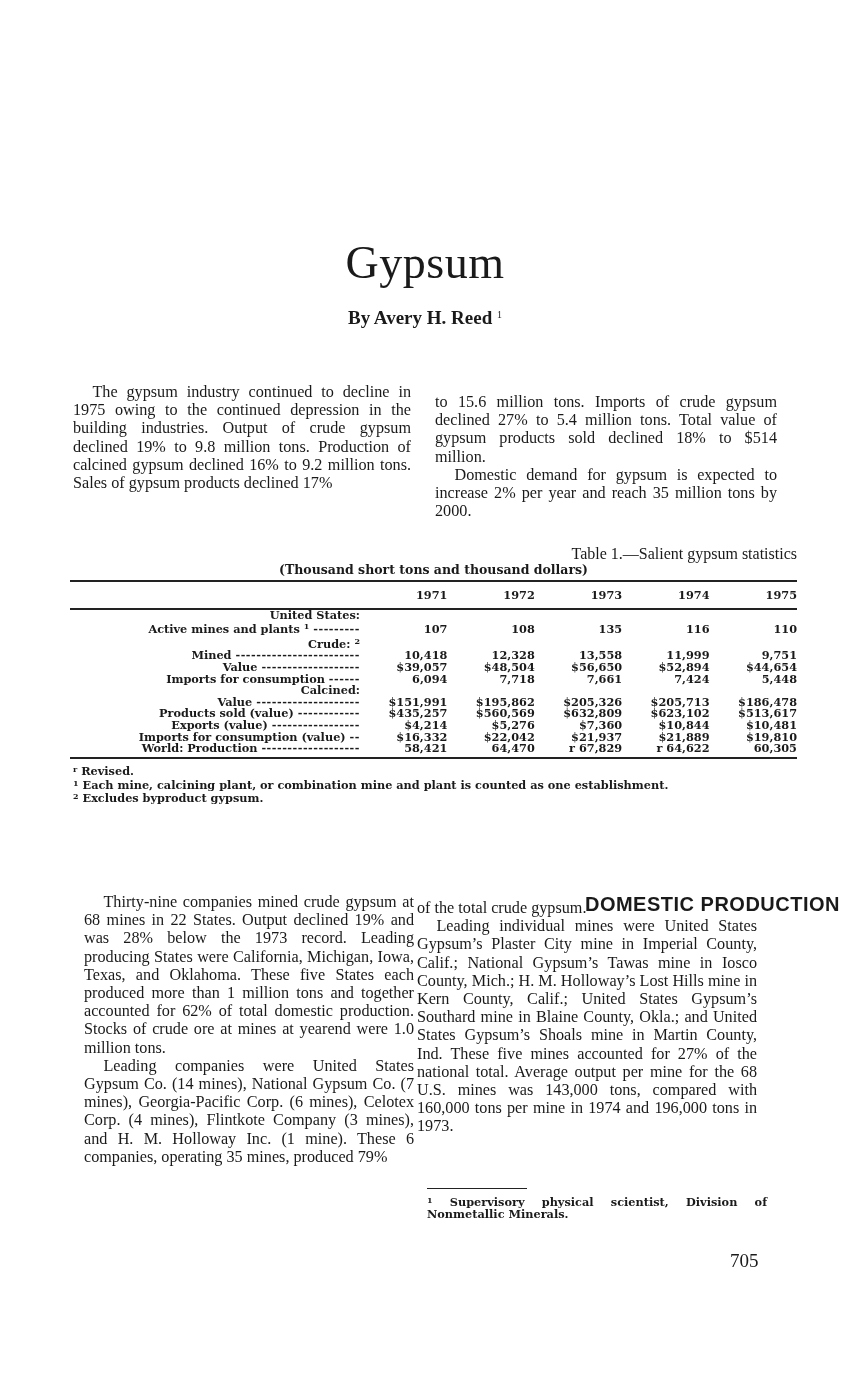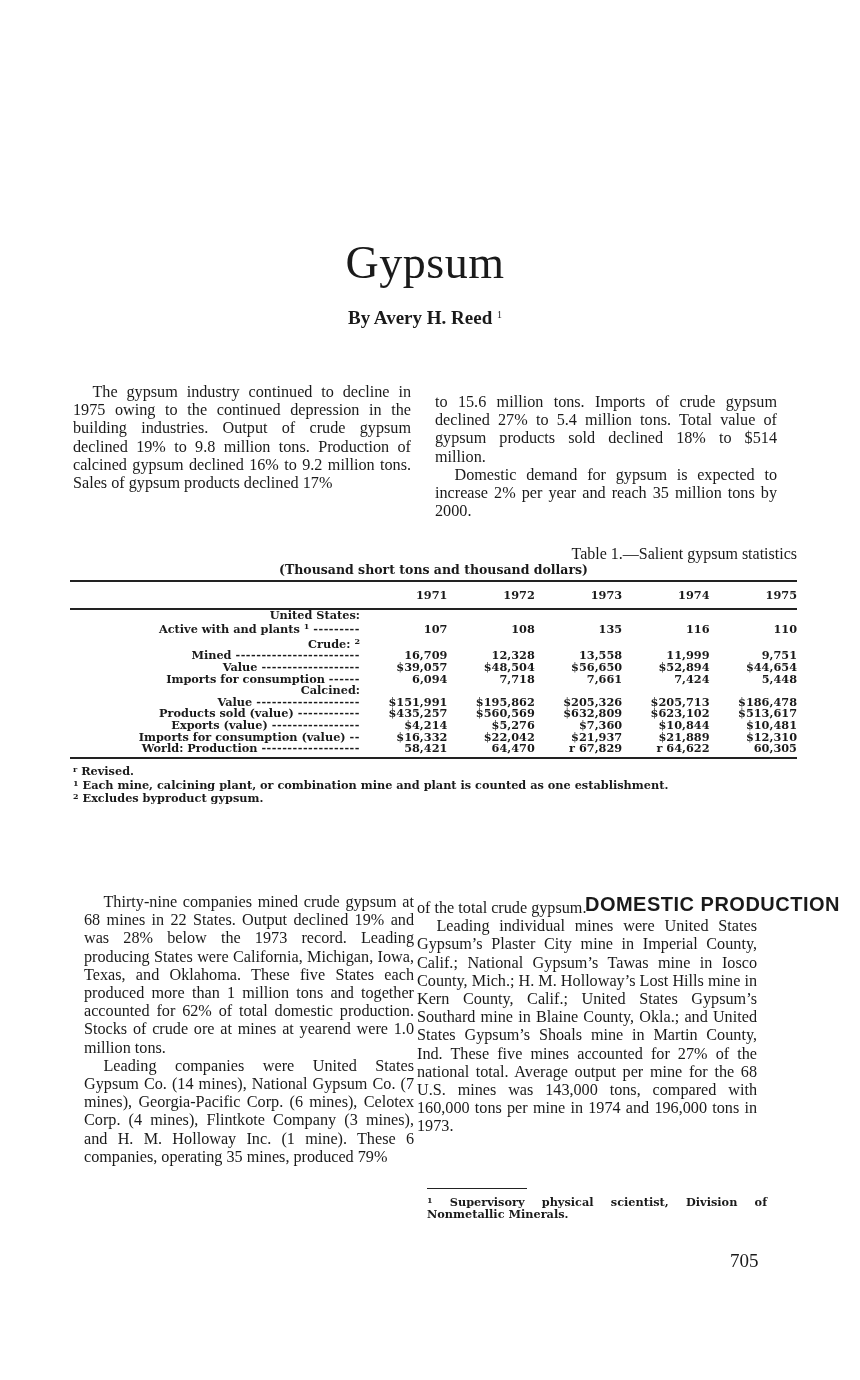--- a/index.html
+++ b/index.html
@@ -113,38 +113,38 @@
     <tbody id="table-body">
         <tr>
           <td class="label i0"><span>United States:</span></td>
           <td></td>
           <td></td>
           <td></td>
           <td></td>
           <td></td>
         </tr>
         <tr>
-          <td class="label i1"><span>Active with and plants</span> <span class="tsup">1</span> <span class="leader">---------</span></td>
+          <td class="label i1"><span>Active mines and plants</span> <span class="tsup">1</span> <span class="leader">---------</span></td>
           <td>107</td>
           <td>108</td>
           <td>135</td>
           <td>116</td>
           <td>110</td>
         </tr>
         <tr>
           <td class="label i1"><span>Crude:</span> <span class="tsup">2</span></td>
           <td></td>
           <td></td>
           <td></td>
           <td></td>
           <td></td>
         </tr>
         <tr>
           <td class="label i2"><span>Mined</span> <span class="leader">------------------------</span></td>
-          <td>16,709</td>
+          <td>10,418</td>
           <td>12,328</td>
           <td>13,558</td>
           <td>11,999</td>
           <td>9,751</td>
         </tr>
         <tr>
           <td class="label i3"><span>Value</span> <span class="leader">-------------------</span></td>
           <td>$39,057</td>
           <td>$48,504</td>
           <td>$56,650</td>
@@ -190,21 +190,21 @@
           <td>$7,360</td>
           <td>$10,844</td>
           <td>$10,481</td>
         </tr>
         <tr>
           <td class="label i1"><span>Imports for consumption (value)</span> <span class="leader">--</span></td>
           <td>$16,332</td>
           <td>$22,042</td>
           <td>$21,937</td>
           <td>$21,889</td>
-          <td>$12,310</td>
+          <td>$19,810</td>
         </tr>
         <tr>
           <td class="label i0"><span>World:  Production</span> <span class="leader">-------------------</span></td>
           <td>58,421</td>
           <td>64,470</td>
           <td>r 67,829</td>
           <td>r 64,622</td>
           <td>60,305</td>
         </tr>
       </tbody>

